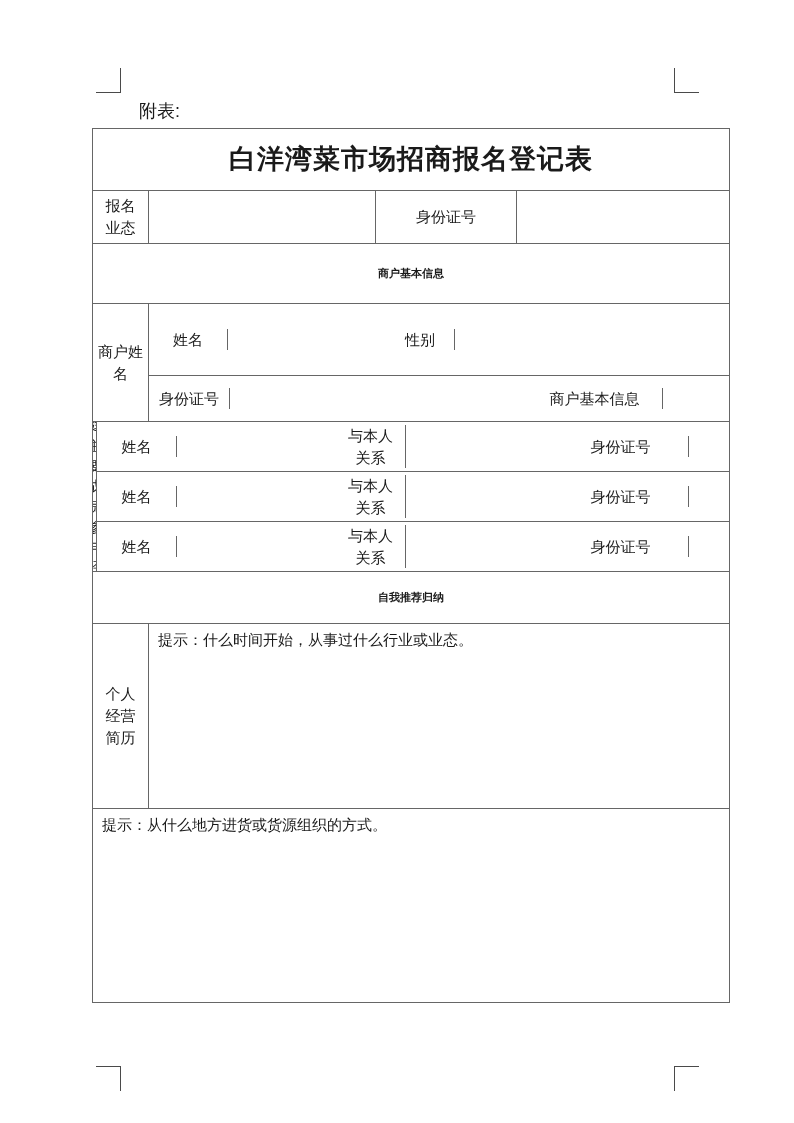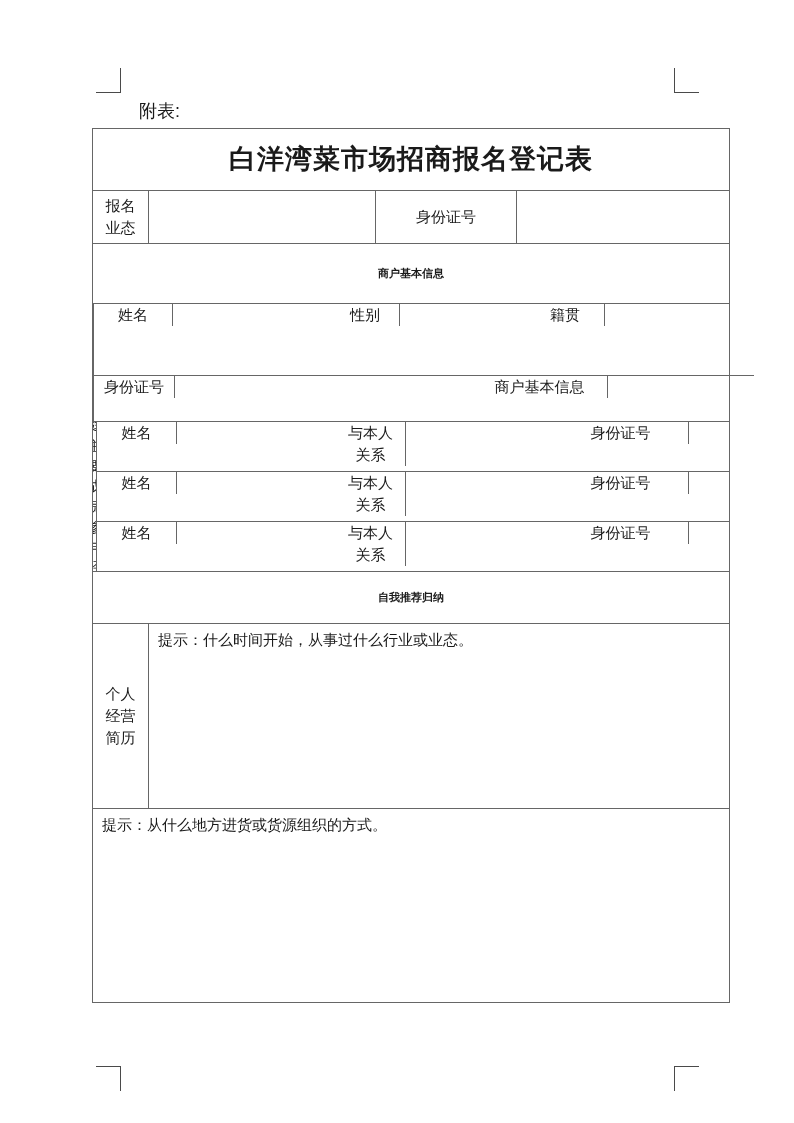--- a/index.html
+++ b/index.html
@@ -29,21 +29,21 @@
   .t-row.last { border-bottom:none; }
   .cell {
     border-right:1px solid #666666;
     display:flex; align-items:center; justify-content:center;
     text-align:center; font-size:15px; line-height:1.45; overflow:hidden;
   }
   .cell.last { border-right:none; }
   .cell.fill { flex:1; }
   .pre { white-space:pre-line; }
   .stack { flex:1; display:flex; flex-direction:column; }
-  .sub-row { display:flex; border-bottom:1px solid #666666; align-items:flex-start;gap:40px; }
+  .sub-row { display:flex; border-bottom:1px solid #666666; align-items:center;gap:40px; }
   .sub-row.last { border-bottom:none; }
   .title-cell { width:100%; border-right:none; font-size:27px; font-weight:bold; letter-spacing:1px; }
   .section-cell { width:100%; border-right:none; font-weight:bold; font-size:11px; }
   .hint-cell { align-items:flex-start; justify-content:flex-start; padding:5px 9px; text-align:left; }
 </style>
 </head>
 <body>
 
 <div class="page">
 
@@ -74,21 +74,20 @@
 
     <div class="t-row" style="height:118px">
       <div class="cell pre" style="width:56px">商户姓
 名</div>
       <div class="stack">
         <div class="sub-row" style="height:72px">
           <div class="cell" style="width:79px">姓名</div>
           <div class="cell" style="width:78px"></div>
           <div class="cell" style="width:69px">性别</div>
           <div class="cell" style="width:46px"></div>
-          <div class="cell" style="width:79px">籍贯</div>
           <div class="cell" style="width:69px"></div>
           <div class="cell fill last"></div>
         </div>
         <div class="sub-row last" style="height:45px">
           <div class="cell" style="width:81px">身份证号</div>
           <div class="cell" style="width:217px"></div>
           <div class="cell" style="width:136px">商户基本信息</div>
           <div class="cell fill last"></div>
         </div>
       </div>

